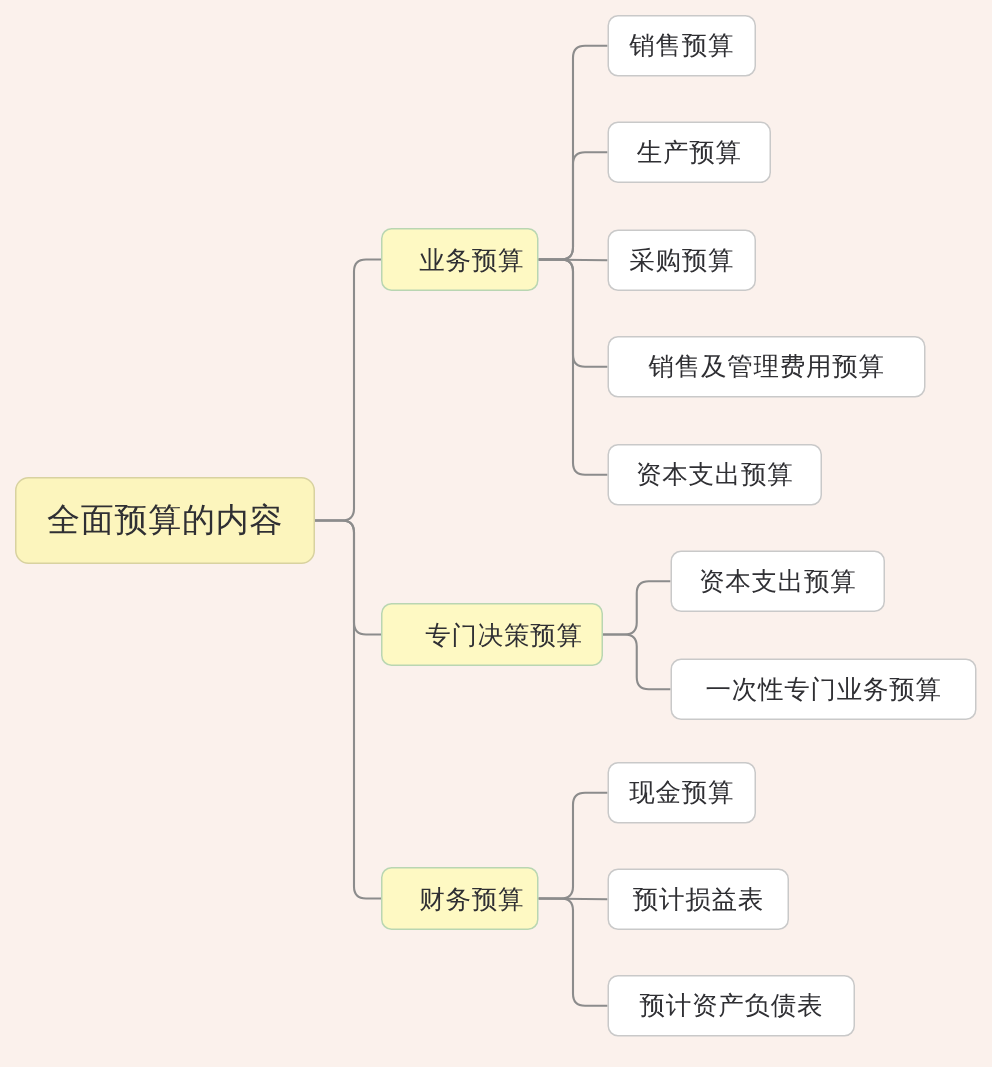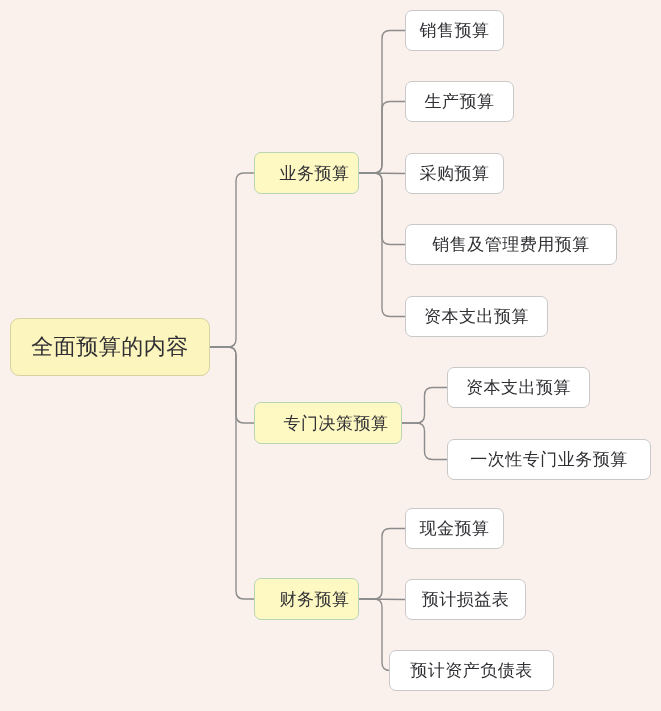--- a/index.html
+++ b/index.html
@@ -107,16 +107,16 @@
     </div>
     <div class="node node-branch" style="left: 254px; top: 578px; width: 105px; height: 42px;">
       <span>财务预算</span>
     </div>
     <div class="node node-leaf" style="left: 405px; top: 508px; width: 99px; height: 41px;">
       <span>现金预算</span>
     </div>
     <div class="node node-leaf" style="left: 405px; top: 579px; width: 121px; height: 41px;">
       <span>预计损益表</span>
     </div>
-    <div class="node node-leaf" style="left: 389px; top: 650px; width: 165px; height: 41px;">
+    <div class="node node-leaf" style="left: 405px; top: 650px; width: 165px; height: 41px;">
       <span>预计资产负债表</span>
     </div>
   </div>
 
 </body></html>

